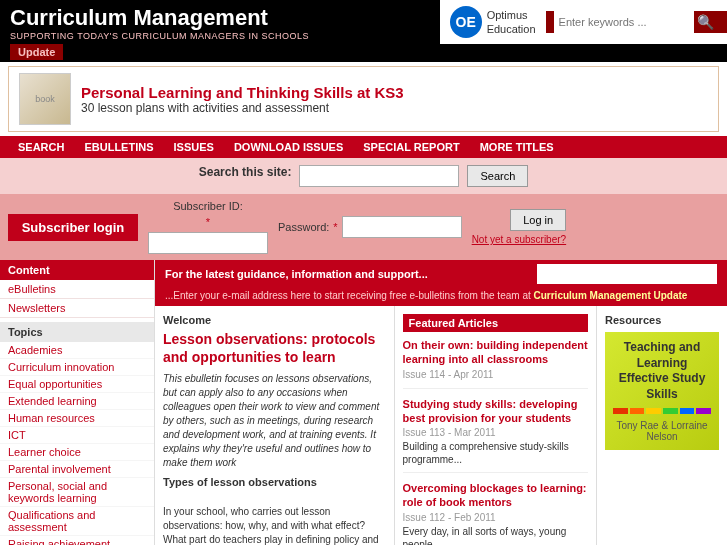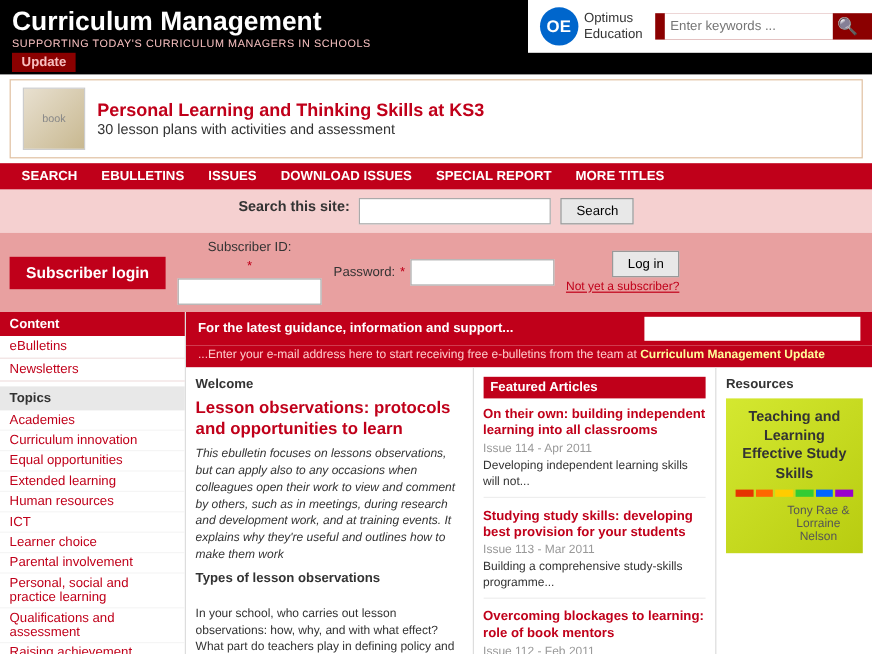--- a/index.html
+++ b/index.html
@@ -71,21 +71,21 @@
     #featured-col .col-header { background: #c0001a; color: #fff; font-weight: bold; font-size: 11px; padding: 3px 6px; margin-bottom: 6px; }
     .featured-article { margin-bottom: 8px; border-bottom: 1px solid #eee; padding-bottom: 6px; }
     .featured-article h4 { font-size: 11px; color: #c0001a; font-weight: bold; margin-bottom: 2px; line-height: 1.3; cursor: pointer; }
     .featured-article p { font-size: 10px; color: #333; line-height: 1.3; }
 
     
     #resources-col { width: 130px; flex-shrink: 0; padding: 8px; }
     #resources-col .col-header { font-size: 11px; font-weight: bold; color: #333; margin-bottom: 6px; }
     .resource-book { background: linear-gradient(to right, #d4e830, #c8dc20); padding: 8px; text-align: center; }
     .resource-book .book-title { font-size: 12px; font-weight: bold; color: #333; line-height: 1.3; }
-    .resource-book .author { font-size: 10px; color: #555; margin-top: 4px; margin-left: 40px; }
+    .resource-book .author { font-size: 10px; color: #555; margin-top: 4px; }
 
     
     #ebulletin-row { background: #c0001a; padding: 4px 10px 6px; }
     #ebulletin-row p { color: #ffcccc; font-size: 10px; }
     #ebulletin-row strong { color: #ffff99; }
     #ebulletin-top { background: #c0001a; display: flex; align-items: center; padding: 4px 10px; }
     #ebulletin-top span { color: #fff; font-weight: bold; font-size: 11px; flex: 1; }
     #ebulletin-top input { height: 20px; width: 180px; border: none; padding: 2px 5px; font-size: 10px; }
   </style>
 </head>
@@ -164,21 +164,21 @@
     <div class="sidebar-section">
       <div class="sidebar-topics-header" style="background:#e8e8e8;color:#333;font-weight:bold;font-size:11px;padding:4px 8px;margin-top:4px;">Topics</div>
       <div class="topics-item" style="padding:2px 8px;font-size:11px;color:#c0001a;cursor:pointer;border-bottom:1px solid #f5f5f5;">Academies</div>
       <div class="topics-item" style="padding:2px 8px;font-size:11px;color:#c0001a;cursor:pointer;border-bottom:1px solid #f5f5f5;">Curriculum innovation</div>
       <div class="topics-item" style="padding:2px 8px;font-size:11px;color:#c0001a;cursor:pointer;border-bottom:1px solid #f5f5f5;">Equal opportunities</div>
       <div class="topics-item" style="padding:2px 8px;font-size:11px;color:#c0001a;cursor:pointer;border-bottom:1px solid #f5f5f5;">Extended learning</div>
       <div class="topics-item" style="padding:2px 8px;font-size:11px;color:#c0001a;cursor:pointer;border-bottom:1px solid #f5f5f5;">Human resources</div>
       <div class="topics-item" style="padding:2px 8px;font-size:11px;color:#c0001a;cursor:pointer;border-bottom:1px solid #f5f5f5;">ICT</div>
       <div class="topics-item" style="padding:2px 8px;font-size:11px;color:#c0001a;cursor:pointer;border-bottom:1px solid #f5f5f5;">Learner choice</div>
       <div class="topics-item" style="padding:2px 8px;font-size:11px;color:#c0001a;cursor:pointer;border-bottom:1px solid #f5f5f5;">Parental involvement</div>
-      <div class="topics-item" style="padding:2px 8px;font-size:11px;color:#c0001a;cursor:pointer;border-bottom:1px solid #f5f5f5;">Personal, social and practice learning</div>
+      <div class="topics-item" style="padding:2px 8px;font-size:11px;color:#c0001a;cursor:pointer;border-bottom:1px solid #f5f5f5;">Personal, social and keywords learning</div>
       <div class="topics-item" style="padding:2px 8px;font-size:11px;color:#c0001a;cursor:pointer;border-bottom:1px solid #f5f5f5;">Qualifications and assessment</div>
       <div class="topics-item" style="padding:2px 8px;font-size:11px;color:#c0001a;cursor:pointer;border-bottom:5px solid #6d28d9;">Raising achievement</div>
       <div class="topics-item" style="padding:2px 8px;font-size:11px;color:#c0001a;cursor:pointer;border-bottom:1px solid #f5f5f5;">Supporting specific groups</div>
 
     </div>
 
   </div>
 
   <div id="content" style="flex:1;display:flex;flex-direction:column;">
 
@@ -201,21 +201,20 @@
         <h4 style="font-size:11px;color:#333;font-weight:bold;margin:6px 0 17px;">Types of lesson observations</h4>
         <p style="font-size:10px;color:#333;line-height:1.4;">In your school, who carries out lesson observations: how, why, and with what effect? What part do teachers play in defining policy and practice for lesson observations? How is the effectiveness of lesson observations evaluated?</p>
       </div>
 
       <div id="featured-col" style="flex:1;padding:8px;border-right:1px solid #ddd;min-width:0;">
         <div class="col-header" style="background:#c0001a;color:#fff;font-weight:bold;font-size:11px;padding:3px 6px;margin-bottom:6px;">Featured Articles</div>
 
         <div class="featured-article" style="margin-bottom:8px;border-bottom:1px solid #eee;padding-bottom:6px;">
           <h4 style="font-size:11px;color:#c0001a;font-weight:bold;margin-bottom:2px;line-height:1.3;cursor:pointer;">On their own: building independent learning into all classrooms</h4>
           <div style="font-size:10px;color:#999;margin-bottom:2px;">Issue 114 - Apr 2011</div>
-          <p style="font-size:10px;color:#333;line-height:1.3;">Developing independent learning skills will not...</p>
         </div>
 
         <div class="featured-article" style="margin-bottom:8px;border-bottom:1px solid #eee;padding-bottom:6px;">
           <h4 style="font-size:11px;color:#c0001a;font-weight:bold;margin-bottom:2px;line-height:1.3;cursor:pointer;">Studying study skills: developing best provision for your students</h4>
           <div style="font-size:10px;color:#999;margin-bottom:2px;">Issue 113 - Mar 2011</div>
           <p style="font-size:10px;color:#333;line-height:1.3;">Building a comprehensive study-skills programme...</p>
         </div>
 
         <div class="featured-article" style="margin-bottom:8px;border-bottom:1px solid #eee;padding-bottom:6px;">
           <h4 style="font-size:11px;color:#c0001a;font-weight:bold;margin-bottom:2px;line-height:1.3;cursor:pointer;">Overcoming blockages to learning: role of book mentors</h4>

